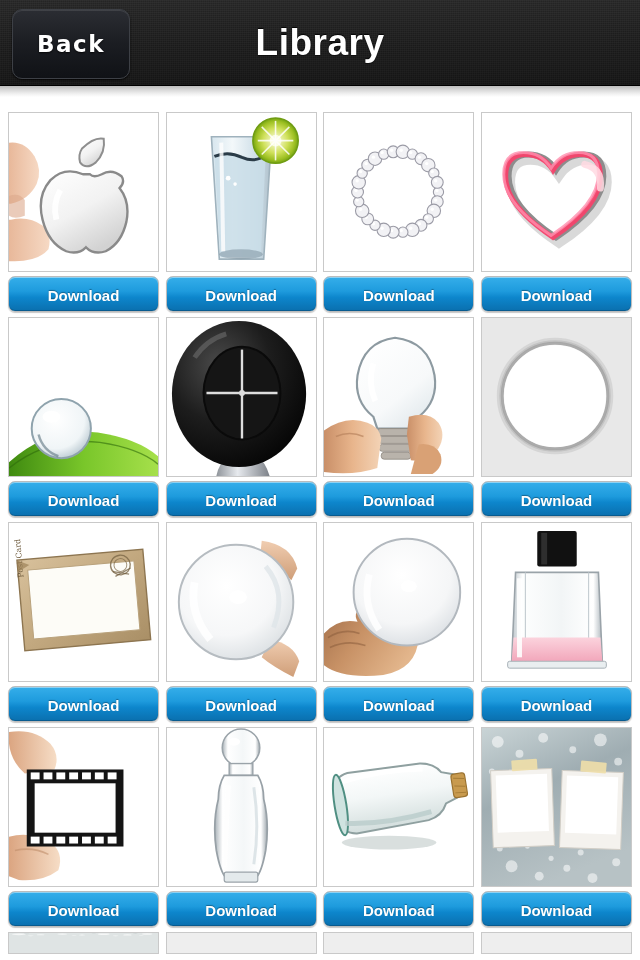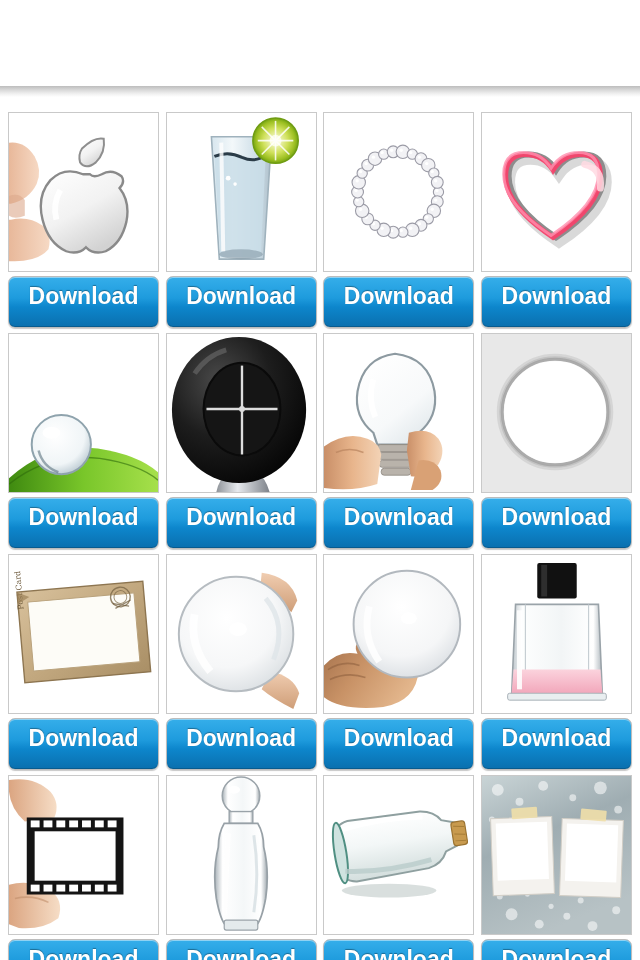--- a/index.html
+++ b/index.html
@@ -111,52 +111,56 @@
     border: 1px solid #c9c9c9;
     background: #ffffff;
     overflow: hidden;
   }
 
   .thumb.gray { background: #e8e8e8; }
 
   .dl-btn {
     display: block;
     width: 151px;
-    height: 52px;
+    height: 36px;
     margin-top: 4px;
     border: 1px solid #bcbcbc;
     border-radius: 7px;
     background:
       linear-gradient(180deg, #35aeea 0%, #1e9bdd 42%, #0d86cc 60%, #0a6fae 100%);
     box-shadow:
       inset 0 1px 0 rgba(255,255,255,0.45),
       inset 0 -1px 0 rgba(0,0,0,0.18),
       0 1px 1px rgba(0,0,0,0.22);
     color: #ffffff;
-    font-size: 23px;
+    font-size: 15px;
     font-weight: bold;
     line-height: 38px;
     text-align: center;
     text-shadow: 0 -1px 1px rgba(0,0,0,0.35);
     cursor: pointer;
     white-space: nowrap;
     overflow: hidden;
   }
 
   
   .row.partial .thumb { height: 22px; }
 
   
   .art { position: absolute; inset: 0; width: 100%; height: 100%; display: block; }
 </style>
 </head>
 <body>
 
 <div id="app">
 
+  <div class="navbar">
+    <div class="back-button">Back</div>
+    <div class="nav-title">Library</div>
+  </div>
   <div class="navbar-shadow"></div>
 
   <div class="grid" id="grid">
       <div class="row">
         <div class="cell">
           <div class="thumb" style="background: rgb(255, 255, 255);">
             <svg class="art" viewBox="0 0 151 160" preserveAspectRatio="none">
         <defs>
           <linearGradient id="skin1" x1="0" y1="0" x2="1" y2="0">
             <stop offset="0" stop-color="#e8b89a"></stop>

